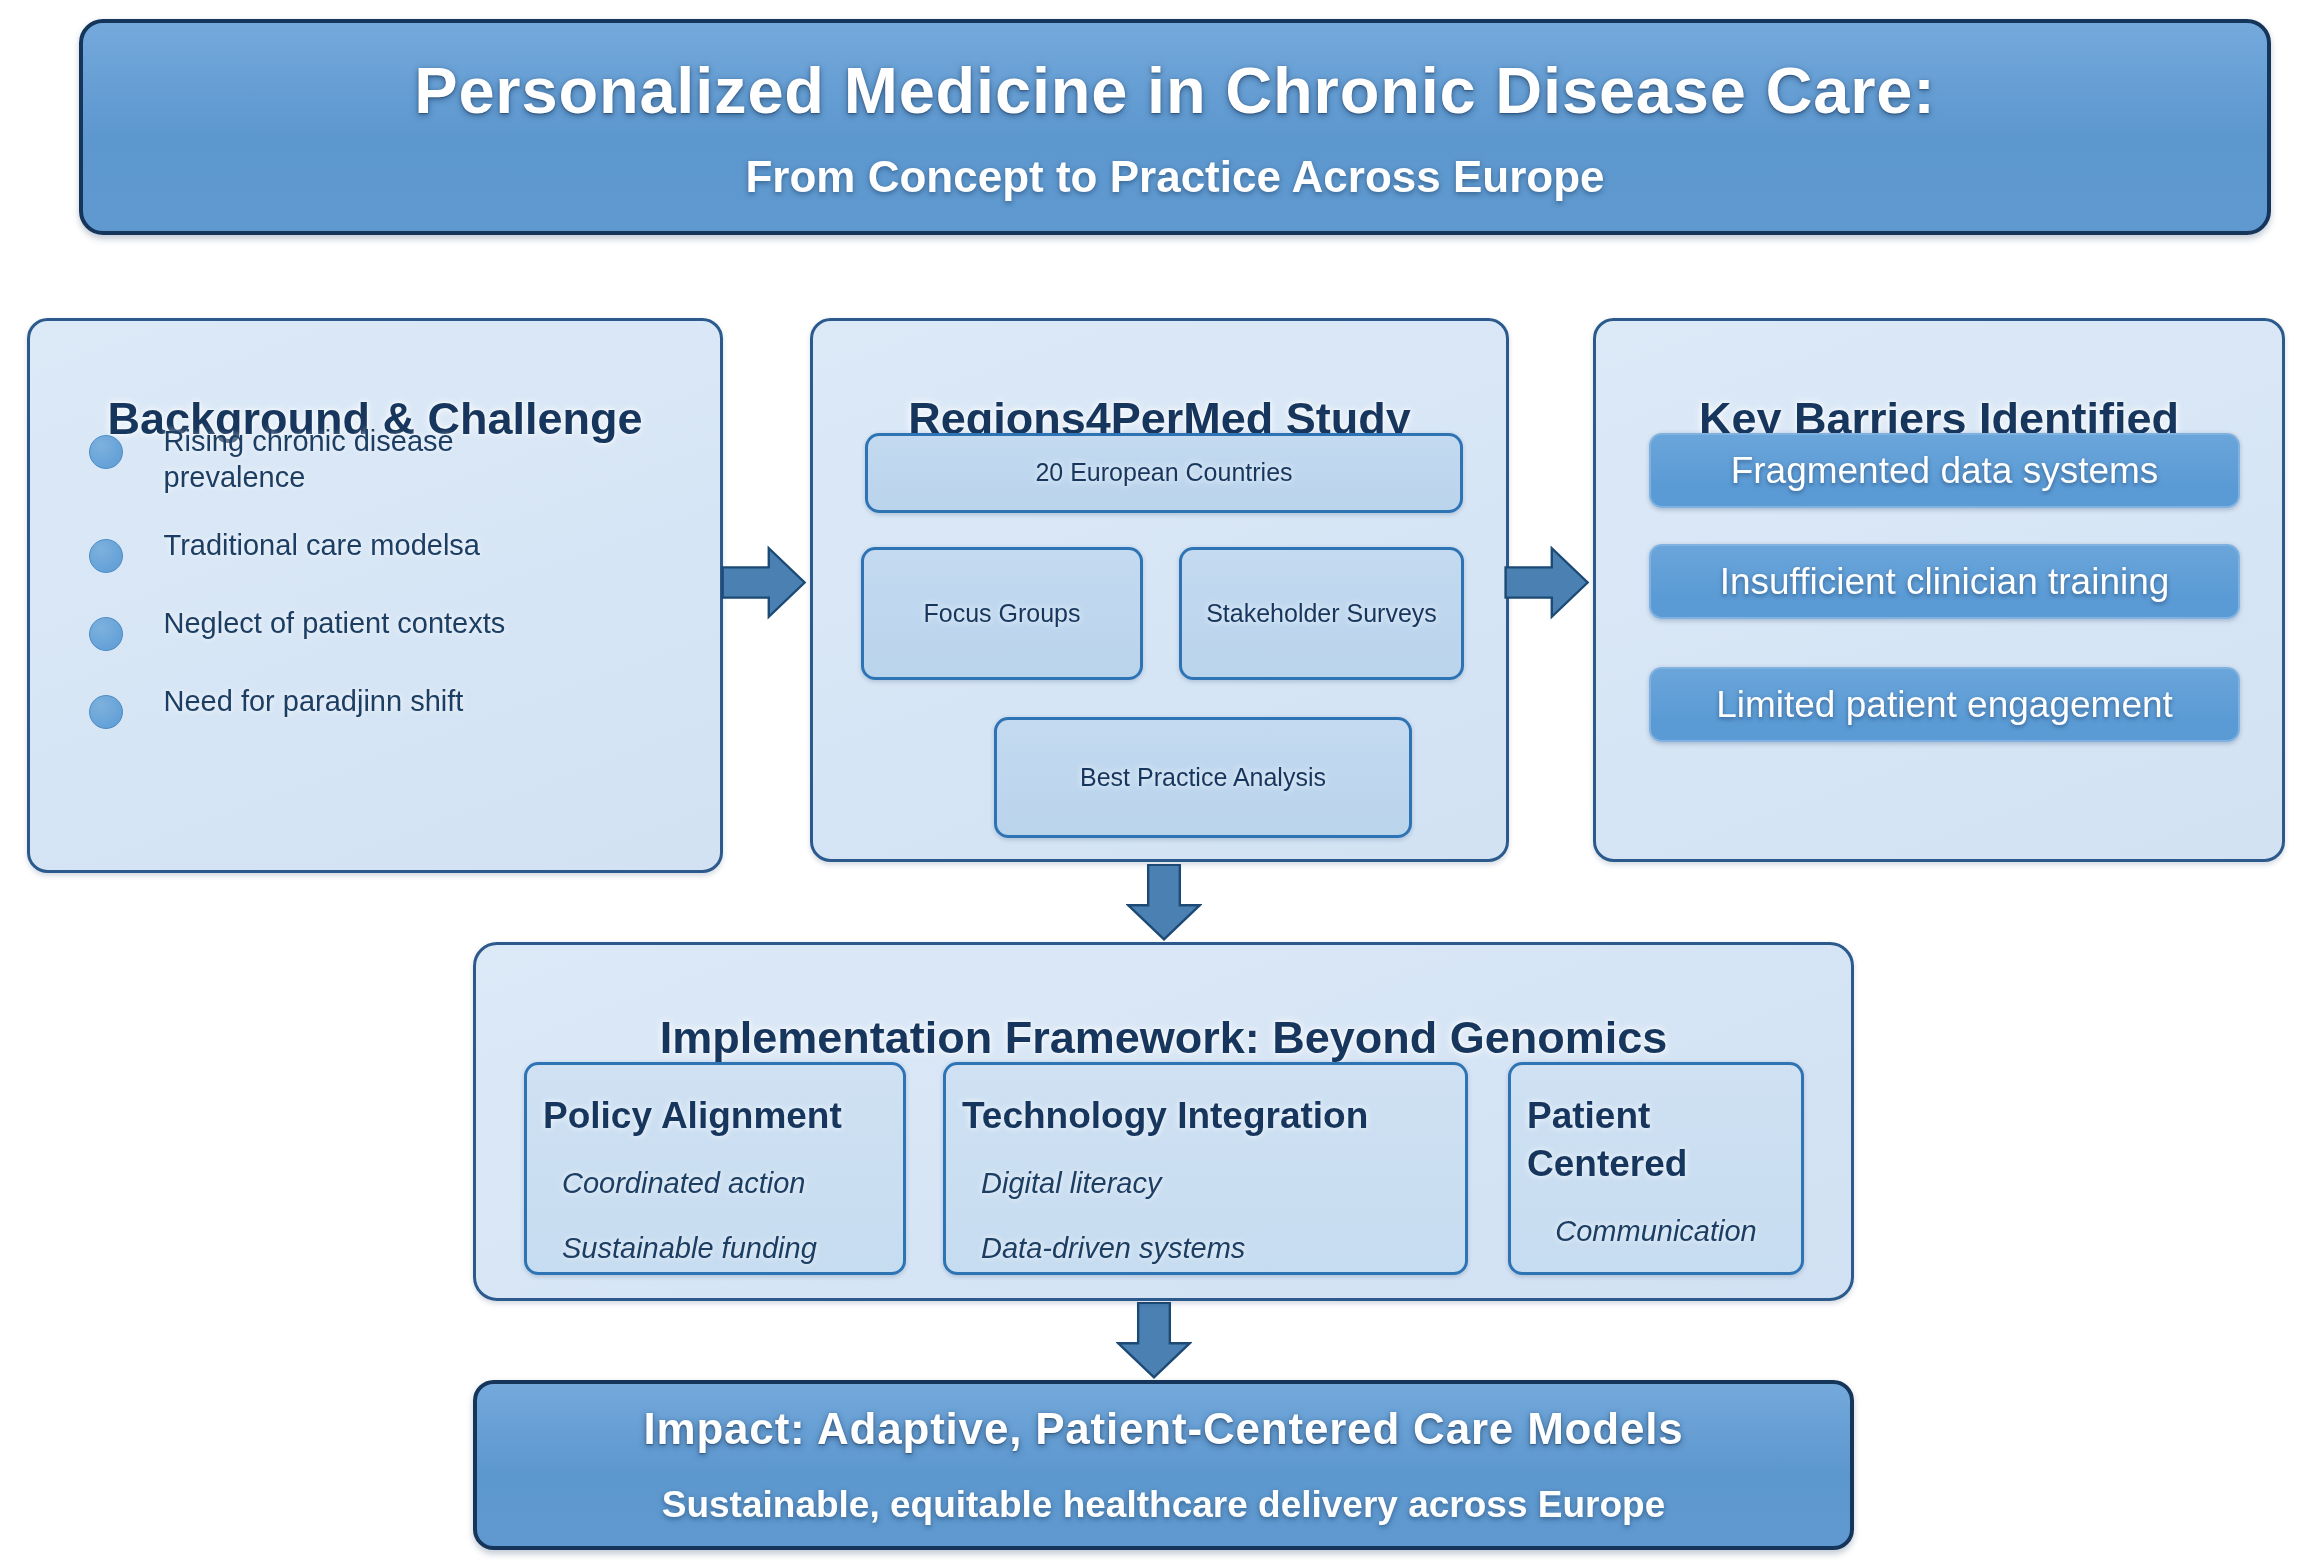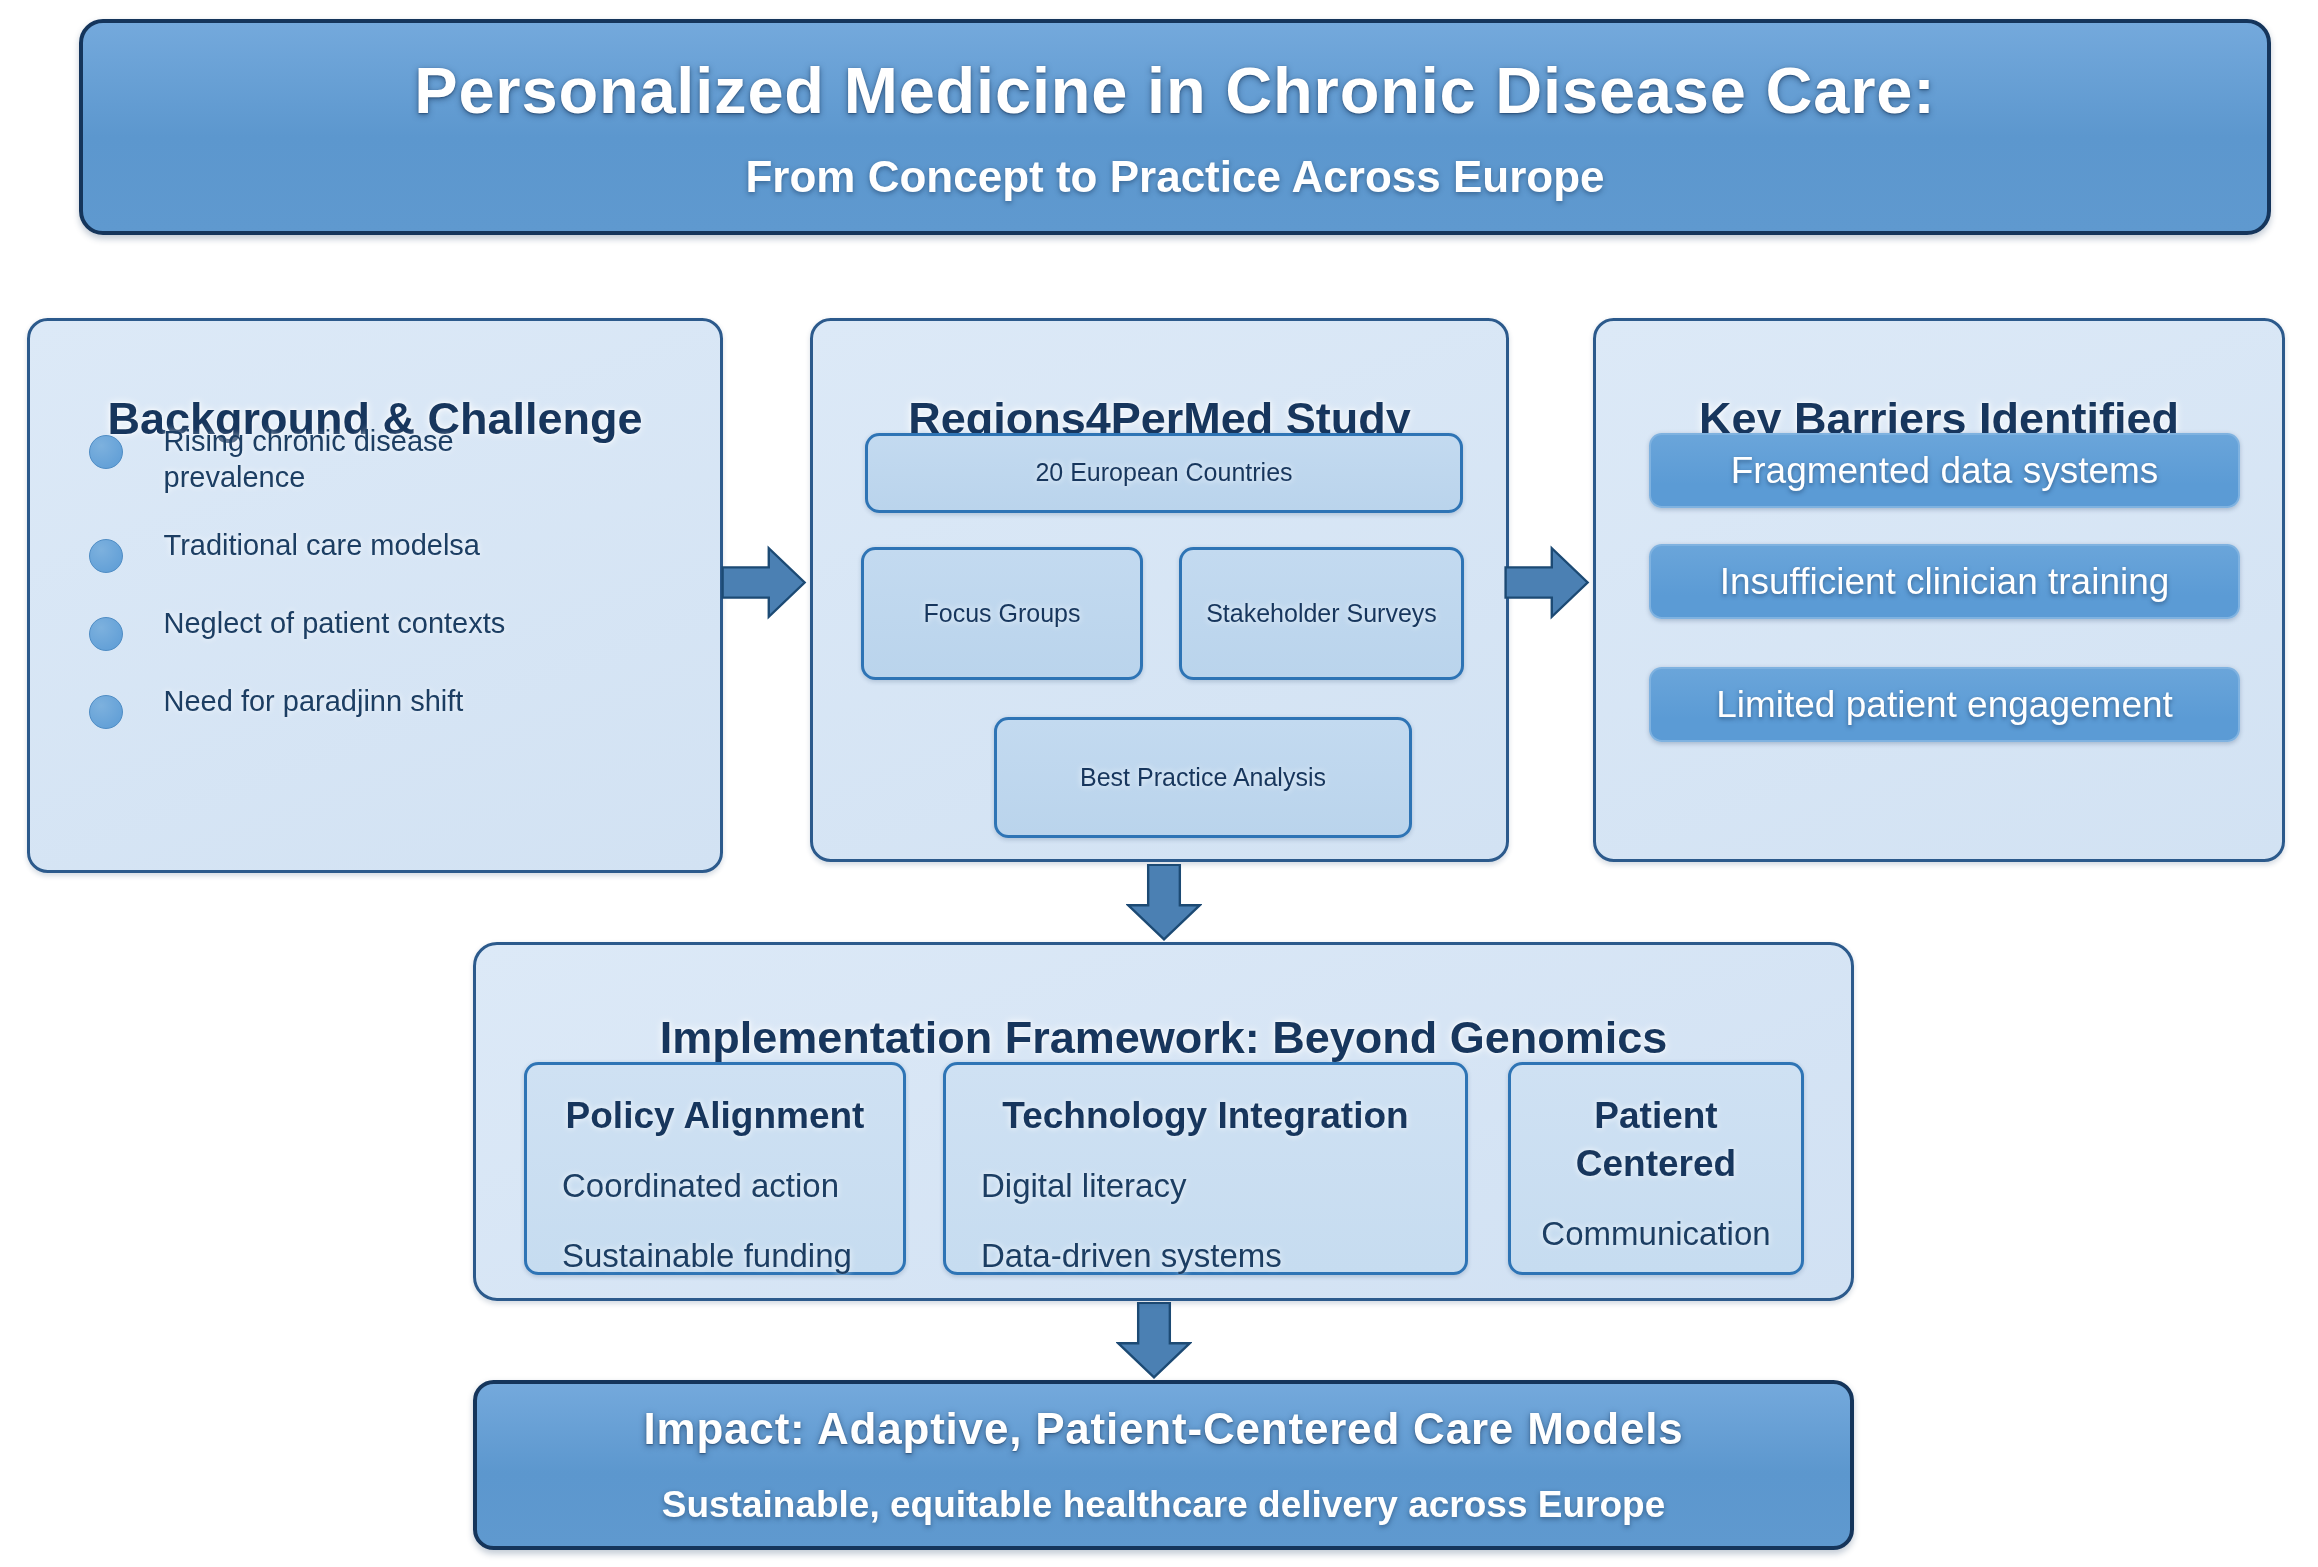--- a/index.html
+++ b/index.html
@@ -96,27 +96,28 @@
     position:absolute;box-sizing:border-box;top:117px;height:213px;
     background:linear-gradient(180deg,#cfe1f3,#c6dcf0);
     border:3.2px solid #2e74b5;border-radius:14.3px;
     padding:27px 0 0 0;
     box-shadow:0 1.6px 4px rgba(30,60,100,.2);
   }
   #sub-policy{left:48px;width:382px;}
   #sub-tech{left:467px;width:525px;}
   #sub-patient{left:1032px;width:296px;}
   .sub-title{
-    text-align:center;color:#17365d;font-weight:700;font-size:37px;line-height:1.3;
+    text-align:left;color:#17365d;font-weight:700;font-size:37px;line-height:1.3;
     margin:0 16px 27px 16px;
     text-shadow:0 0 6.3px rgba(255,255,255,.95);
   }
   .sub-item{
-    color:#1c3e63;font-size:33px;margin:0 0 32px 35px;
+    color:#1c3e63;font-size:29px;margin:0 0 32px 35px;
     text-shadow:0 0 6.3px rgba(255,255,255,.9);
+    font-style:italic;
   }
   .sub-item.centered{margin-left:0;text-align:center;}
   
   .arrow{position:absolute;}
   .arrow polygon{fill:#4b80b3;stroke:#1c4a74;stroke-width:3;}
   #arrow-right-1{left:721px;top:545px;}
   #arrow-right-2{left:1504px;top:545px;}
   #arrow-down-1{left:1126px;top:864px;}
   #arrow-down-2{left:1116px;top:1302px;}
 </style>

